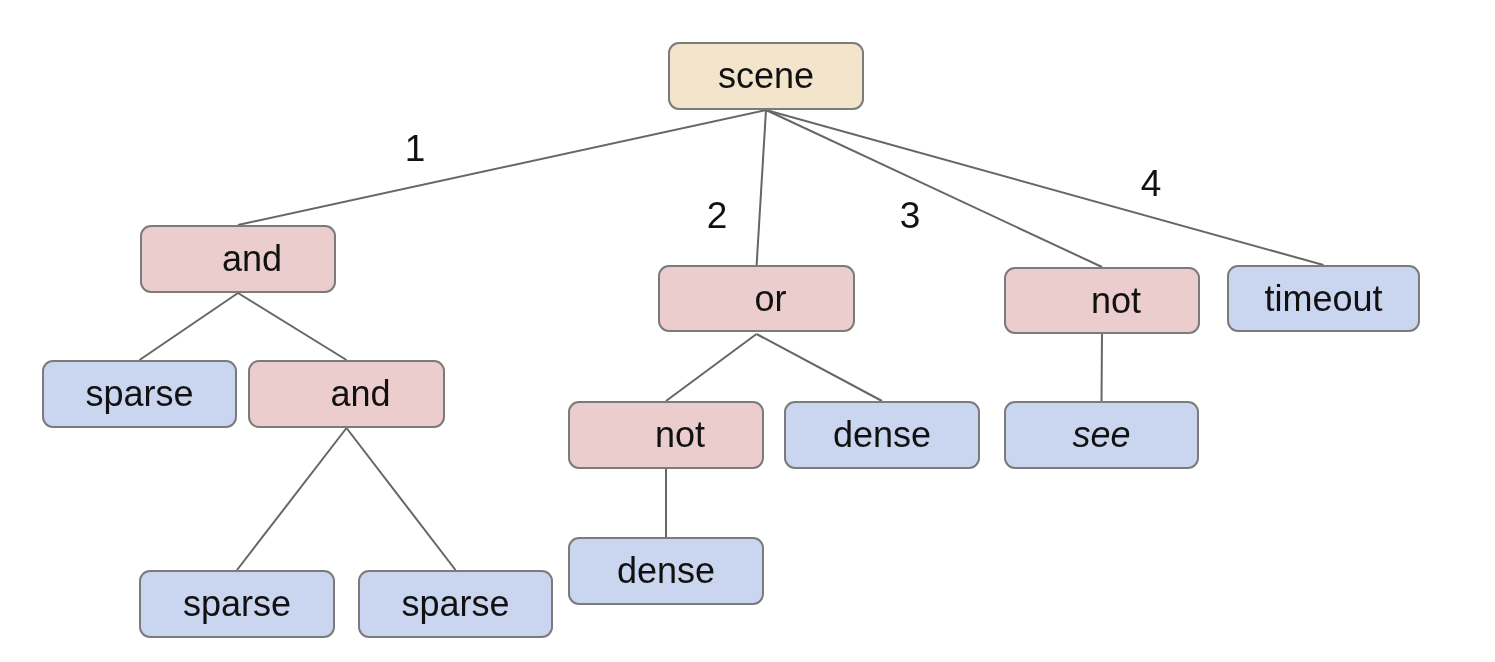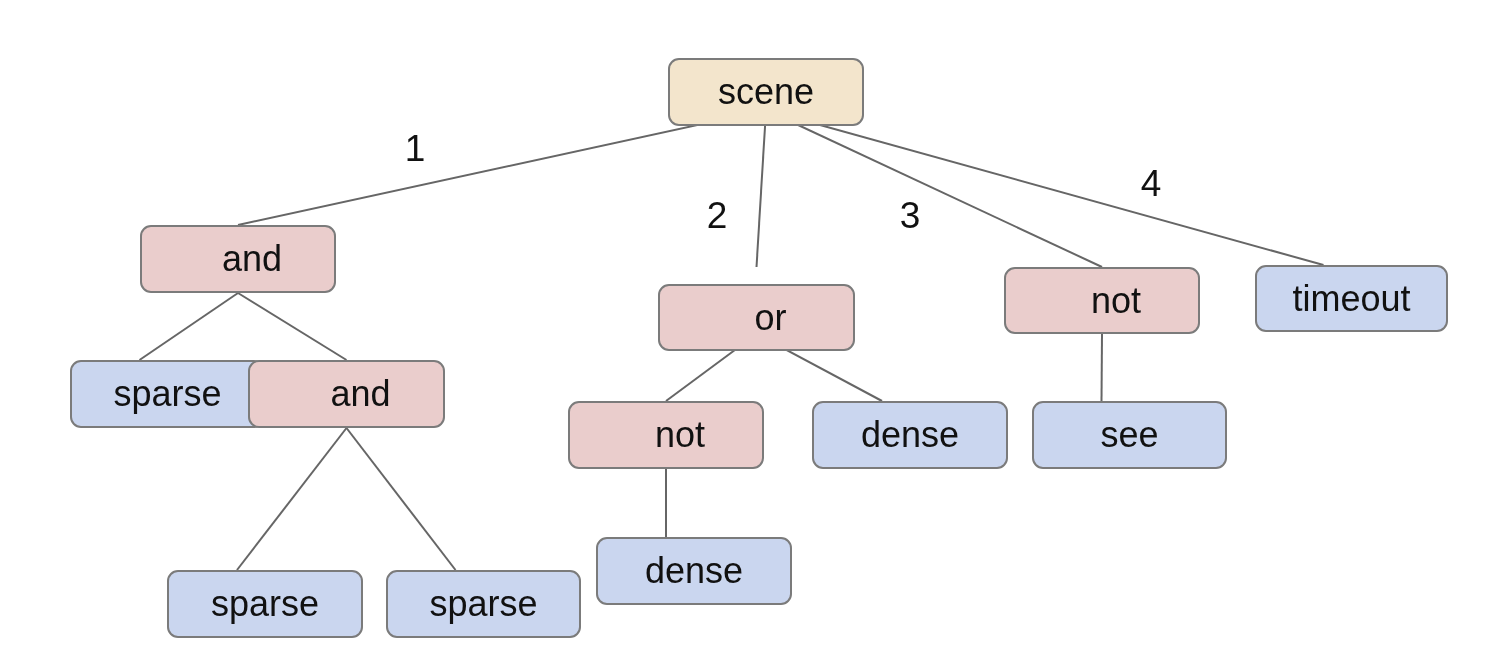--- a/index.html
+++ b/index.html
@@ -28,23 +28,23 @@
     border: 2px solid var(--border-color, #7b7b7b);
     border-radius: 11px;
     display: flex;
     align-items: center;
     justify-content: center;
     font-size: 36px;
     line-height: 1;
     color: #111111;
     white-space: nowrap;
   }
-  .node.root     { background: var(--root-fill, #f3e5cc); margin-top: 16px; }
+  .node.root     { background: var(--root-fill, #f3e5cc); }
   .node.operator { background: var(--operator-fill, #eacdcc); padding-left: 28px; }
-  .node.leaf     { background: var(--leaf-fill, #cad6ef); margin-left: 28px; }
+  .node.leaf     { background: var(--leaf-fill, #cad6ef); }
   .edge-label {
     position: absolute;
     transform: translate(-50%, -50%);
     font-size: 37px;
     color: #111111;
     line-height: 1;
   }
 </style>
 </head>
 <body>
@@ -68,42 +68,42 @@
 <div class="edge-label" style="left: 415px; top: 148px;">1</div>
     <div class="edge-label" style="left: 717px; top: 215px;">2</div>
     <div class="edge-label" style="left: 910px; top: 215px;">3</div>
     <div class="edge-label" style="left: 1151px; top: 183px;">4</div>
     <div class="node root" style="left: 668px; top: 42px; width: 196px; height: 68px;">
       <span>scene</span>
     </div>
     <div class="node operator" style="left: 140px; top: 225px; width: 196px; height: 68px;">
       <span>and</span>
     </div>
-    <div class="node operator" style="left: 658px; top: 284px; width: 197px; height: 67px;">
+    <div class="node operator" style="left: 658px; top: 265px; width: 197px; height: 67px;">
       <span>or</span>
     </div>
     <div class="node operator" style="left: 1004px; top: 267px; width: 196px; height: 67px;">
       <span>not</span>
     </div>
     <div class="node leaf" style="left: 1227px; top: 265px; width: 193px; height: 67px;">
       <span>timeout</span>
     </div>
     <div class="node leaf" style="left: 42px; top: 360px; width: 195px; height: 68px;">
       <span>sparse</span>
     </div>
     <div class="node operator" style="left: 248px; top: 360px; width: 197px; height: 68px;">
       <span>and</span>
     </div>
     <div class="node operator" style="left: 568px; top: 401px; width: 196px; height: 68px;">
       <span>not</span>
     </div>
     <div class="node leaf" style="left: 784px; top: 401px; width: 196px; height: 68px;">
       <span>dense</span>
     </div>
-    <div class="node leaf" style="left: 1004px; top: 401px; width: 195px; height: 68px;">
+    <div class="node leaf" style="left: 1004px; top: 401px; width: 195px; height: 68px; font-style: italic;">
       <span>see</span>
     </div>
     <div class="node leaf" style="left: 568px; top: 537px; width: 196px; height: 68px;">
       <span>dense</span>
     </div>
     <div class="node leaf" style="left: 139px; top: 570px; width: 196px; height: 68px;">
       <span>sparse</span>
     </div>
     <div class="node leaf" style="left: 358px; top: 570px; width: 195px; height: 68px;">
       <span>sparse</span>

